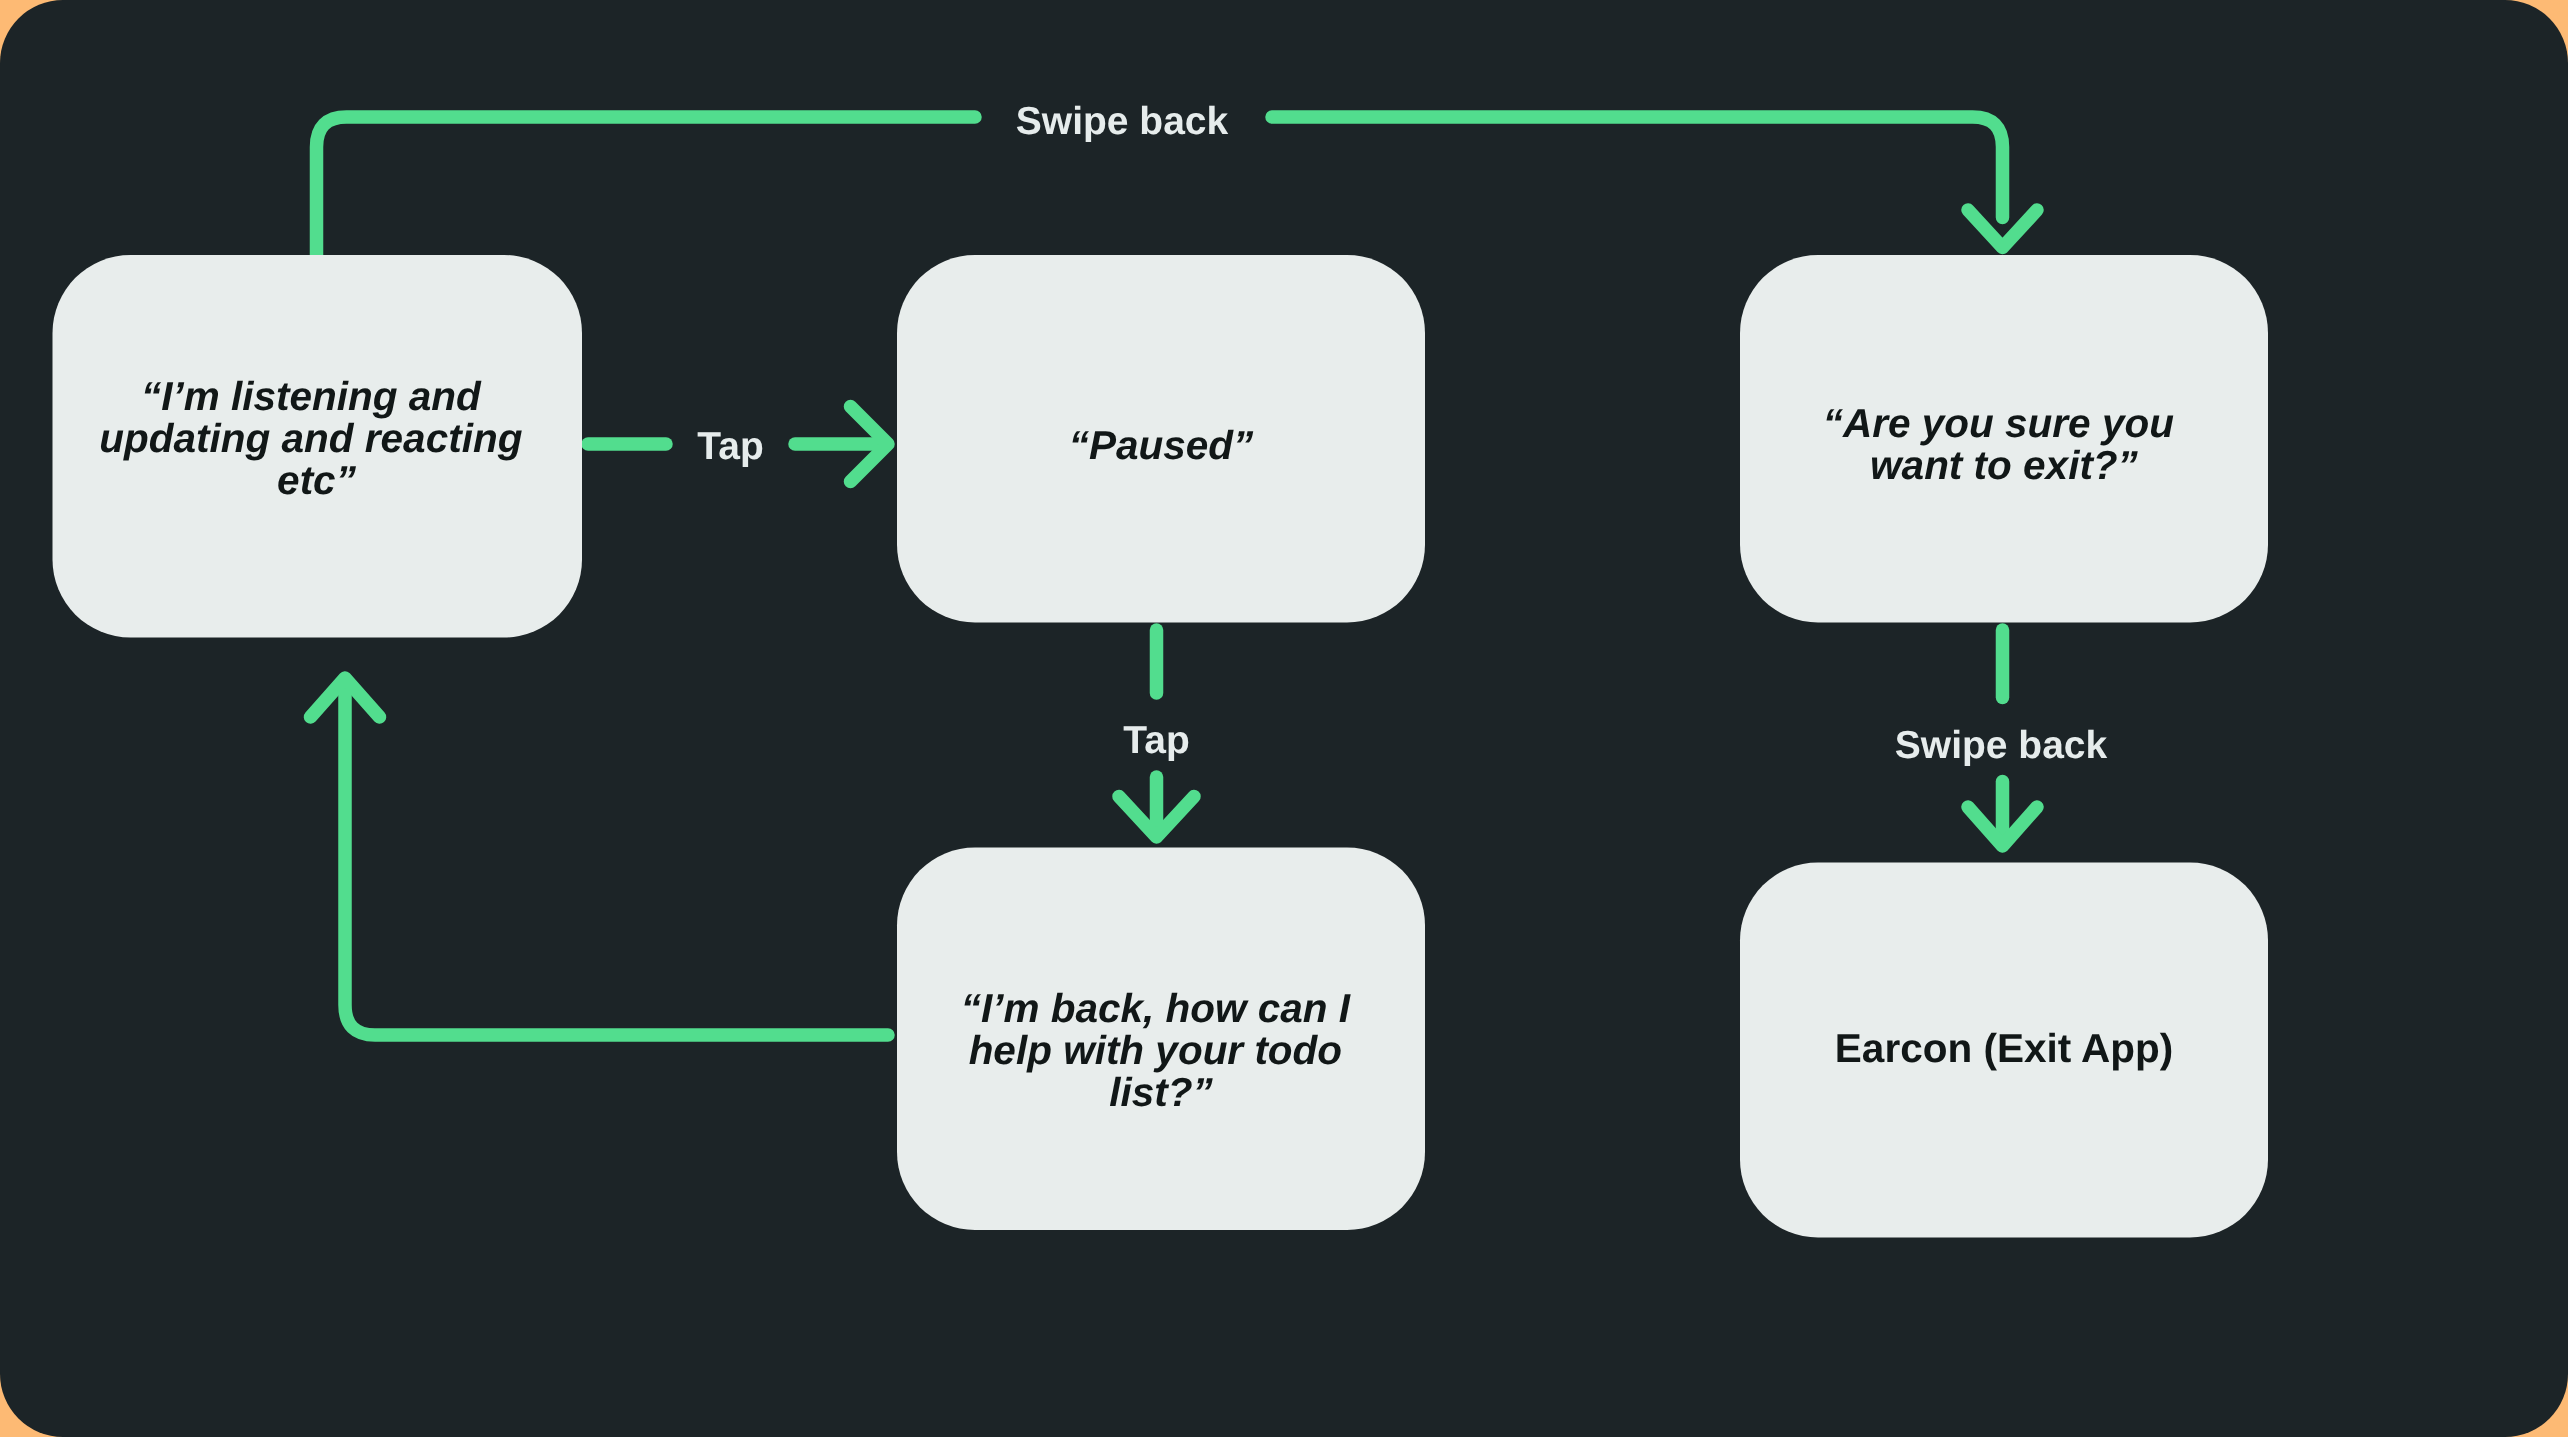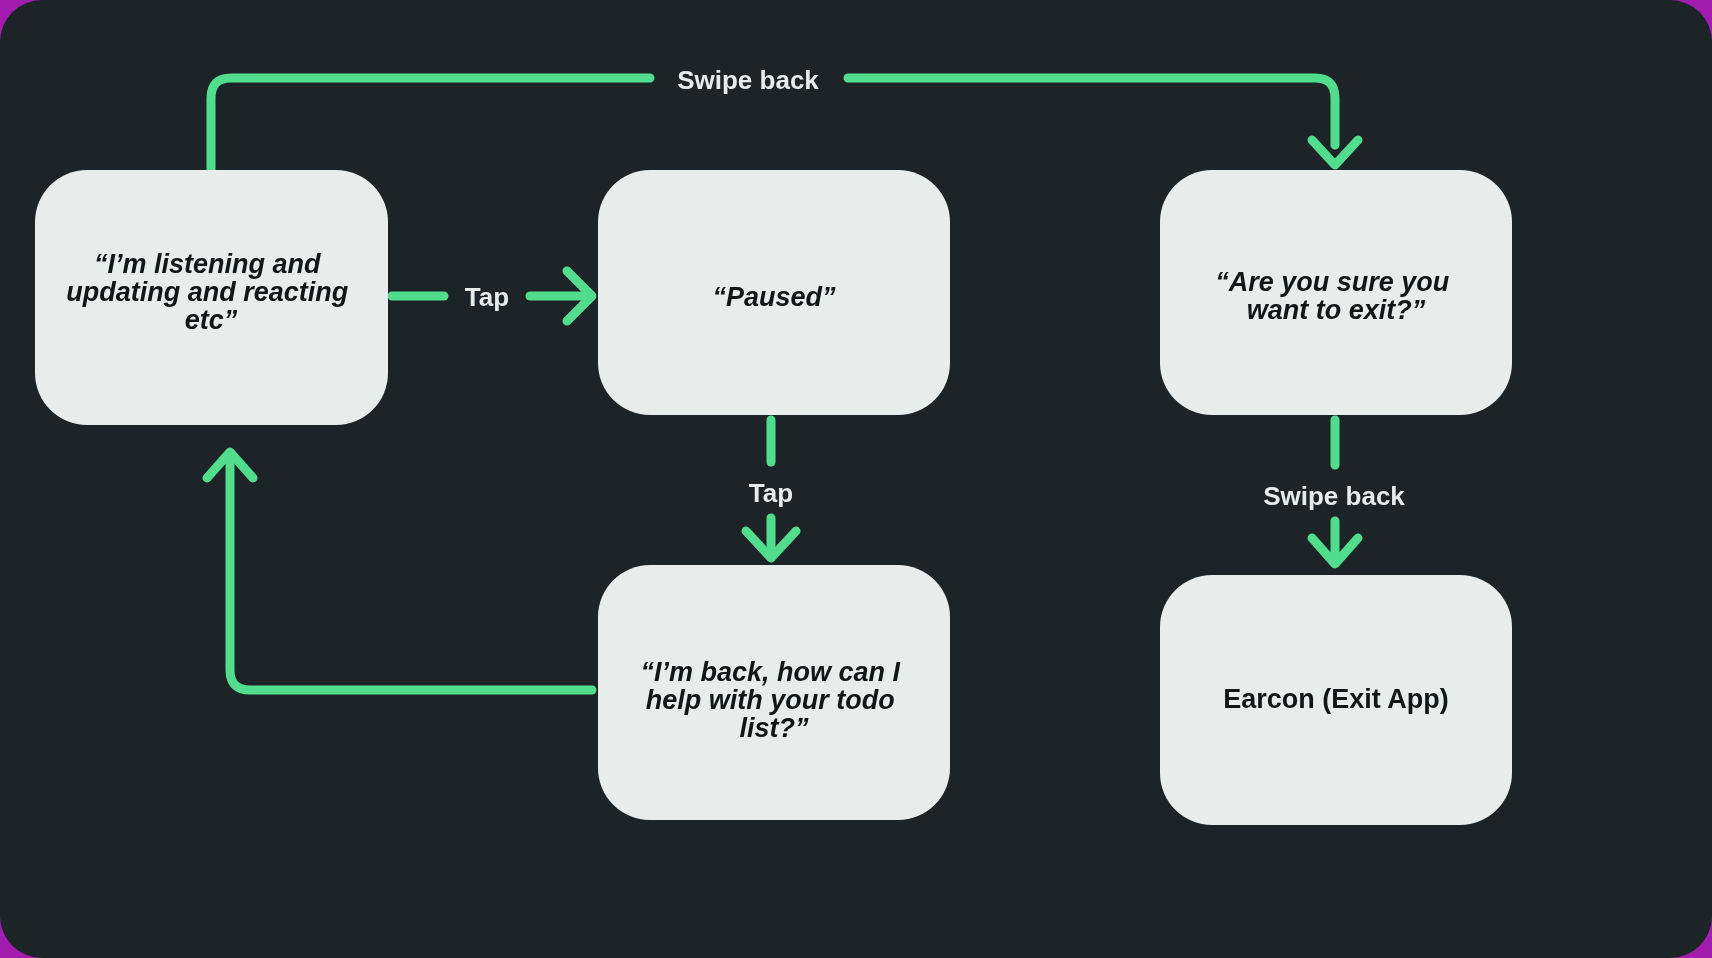--- a/index.html
+++ b/index.html
@@ -10,21 +10,21 @@
   body {
     width: 1712px;
     height: 958px;
     overflow: hidden;
     font-family: "Liberation Sans", sans-serif;
   }
   #stage {
     position: relative;
     width: 1712px;
     height: 958px;
-    background: #a21caf;
+    background: #fdba74;
   }
   #panel {
     position: absolute;
     left: 0;
     top: 0;
     width: 1712px;
     height: 958px;
     background: #1c2427;
     border-radius: 42px;
     overflow: hidden;

